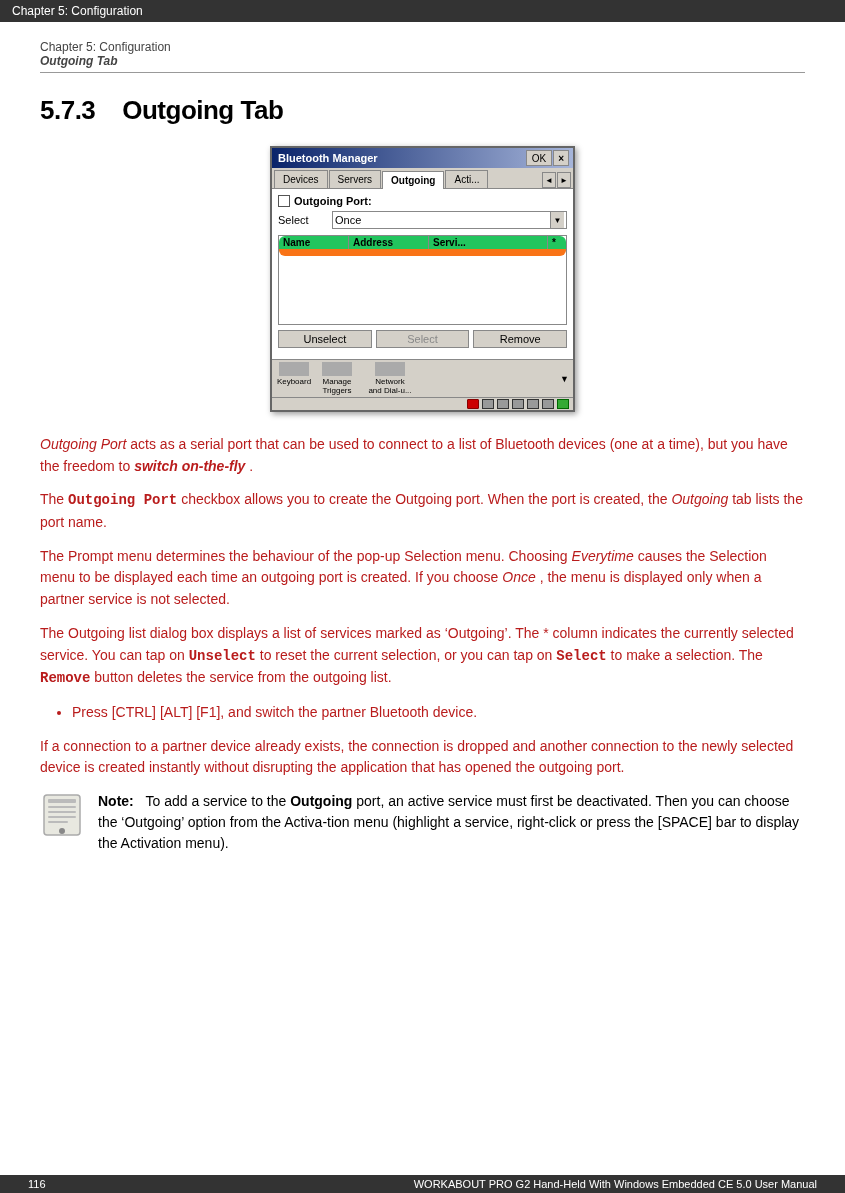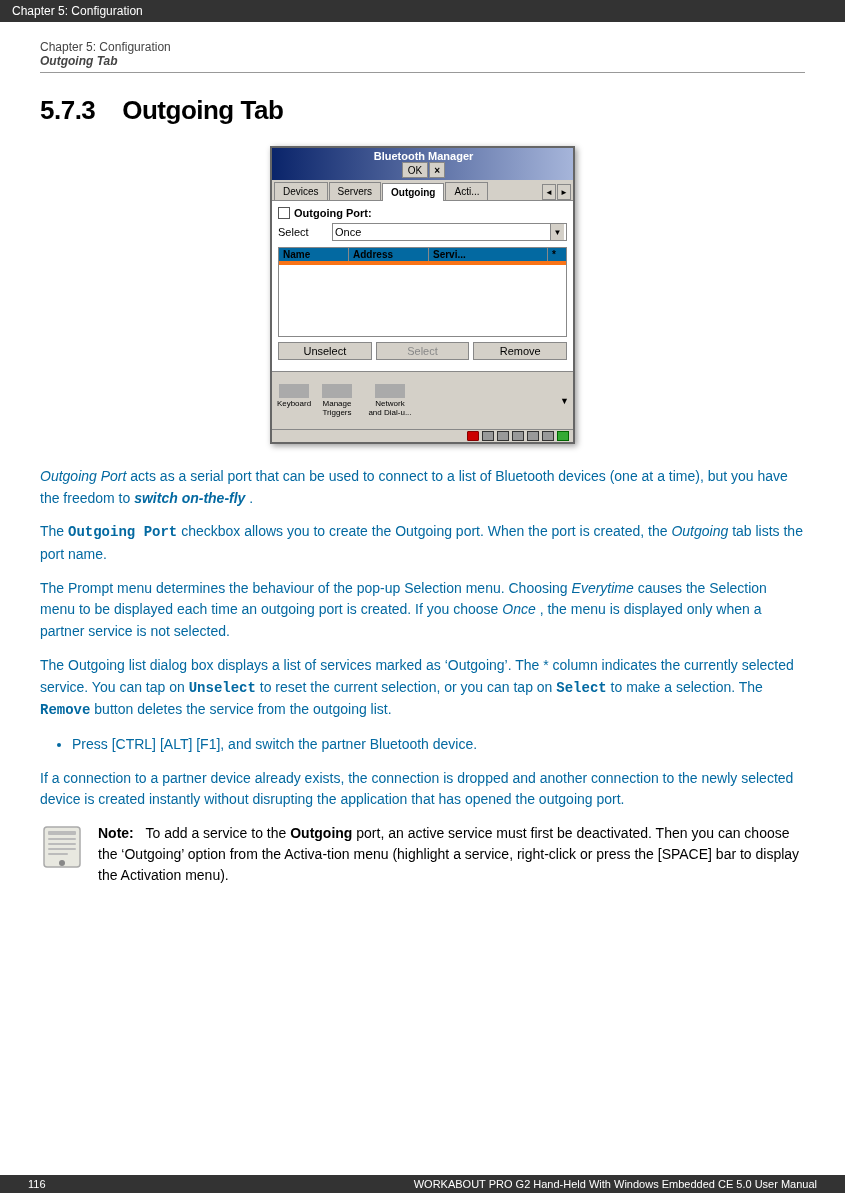--- a/index.html
+++ b/index.html
@@ -60,21 +60,20 @@
     }
     .bt-title-bar {
       background: linear-gradient(to right, #0a246a, #a6b5da);
       color: #fff;
       font-size: 11px;
       font-weight: bold;
       padding: 2px 4px 2px 6px;
       display: flex;
       justify-content: space-between;
       align-items: center;
-      flex-direction: column;
     }
     .bt-title-bar .title-text { font-size: 11px; }
     .bt-title-bar .title-buttons {
       display: flex;
       gap: 1px;
       align-items: center;
     }
     .btn-ok {
       background: #d4d0c8;
       color: #000;
@@ -202,22 +201,23 @@
 
     
     .bt-list-area {
       border: 1px solid #888;
       background: #fff;
       height: 90px;
       margin-bottom: 5px;
     }
     .bt-list-header {
       display: flex;
-      border-bottom: 4px solid #f97316;
-      background: #0369a1;
+      border-bottom: 7px solid #f97316;
+      background: #22c55e;
+      border-radius: 6px;
     }
     .bt-list-col {
       font-size: 10px;
       font-weight: bold;
       border-right: 1px solid #888;
       padding: 1px 4px;
     }
     .bt-list-col:last-child { border-right: none; }
 
     
@@ -235,21 +235,21 @@
       flex: 1;
     }
     .bt-btn.disabled {
       color: #888;
     }
 
     
     .bt-taskbar {
       background: #d4d0c8;
       border-top: 1px solid #888;
-      padding: 12px 4px;
+      padding: 2px 4px;
       font-size: 9px;
       display: flex;
       justify-content: space-between;
       align-items: center;
     }
     .bt-taskbar-items {
       display: flex;
       gap: 2px;
     }
     .bt-taskbar-item {
@@ -279,21 +279,21 @@
       height: 11px;
       background: #555;
       border: 1px solid #333;
     }
 
     
     .body-text {
       font-size: 14px;
       line-height: 1.55;
       margin-bottom: 12px;
-      color: #0369a1;
+      color: #b91c1c;
     }
     .body-text p {
       margin-bottom: 12px;
     }
     .mono {
       font-family: 'Courier New', monospace;
       font-weight: bold;
     }
     .bold { font-weight: bold; }
     .italic { font-style: italic; }

